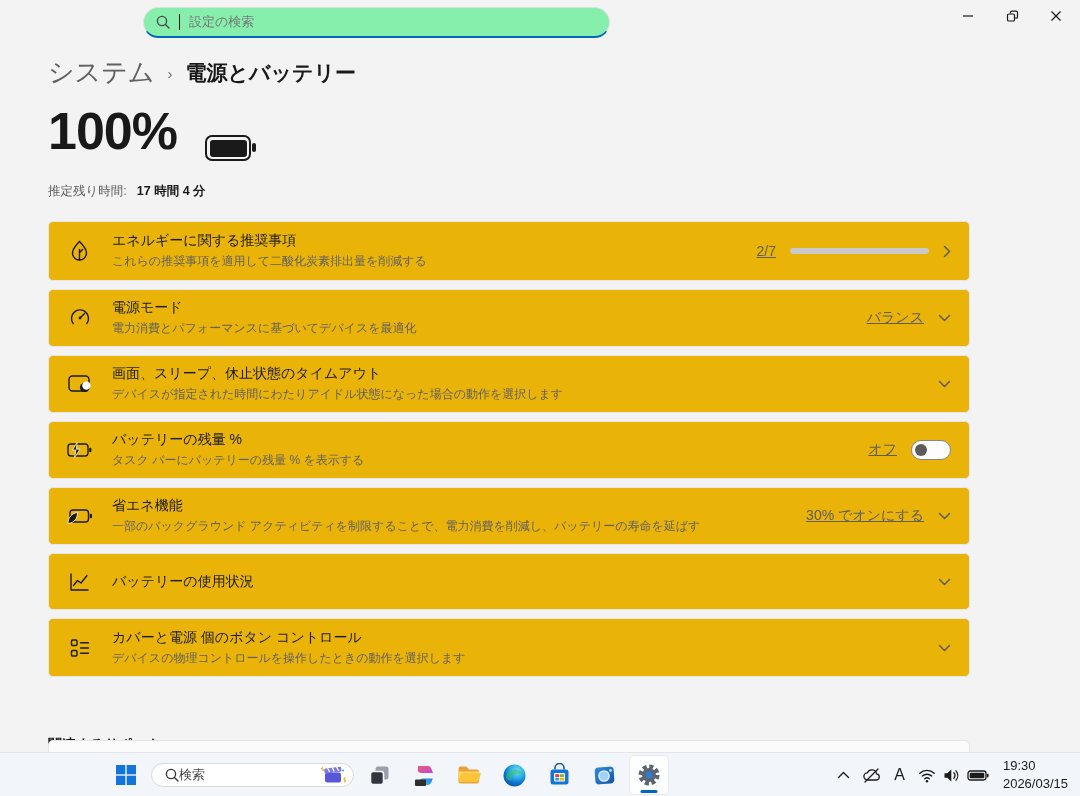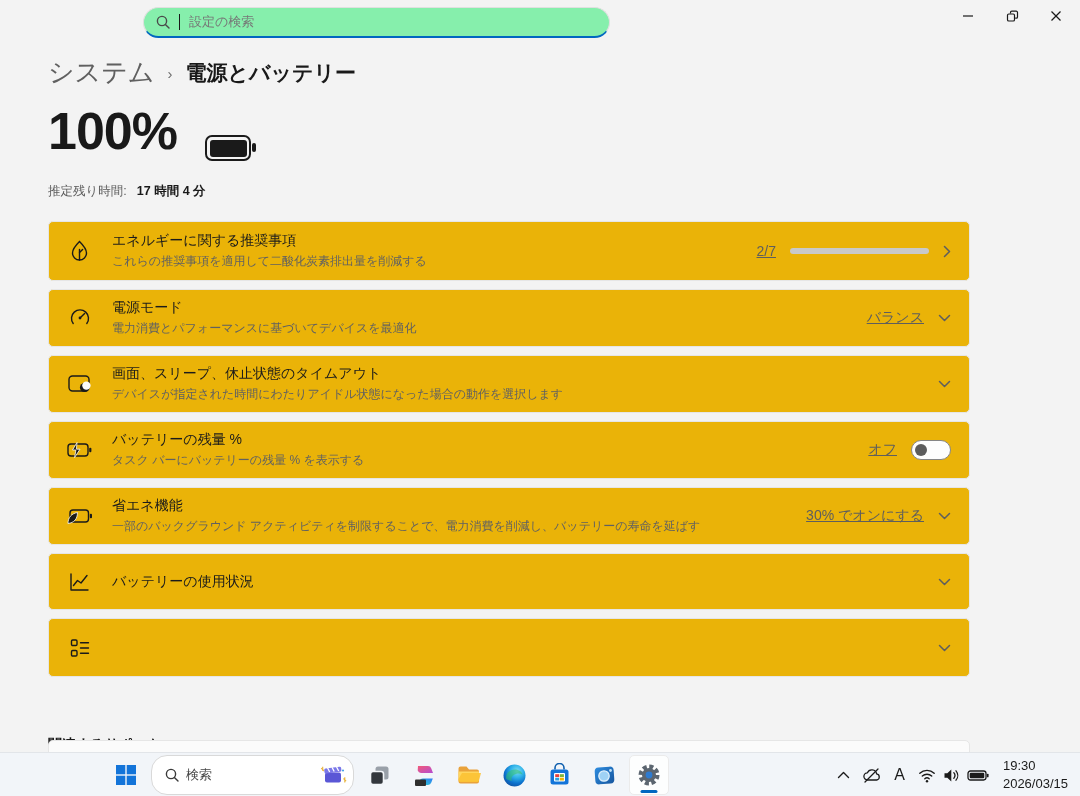--- a/index.html
+++ b/index.html
@@ -57,22 +57,22 @@
   .partial-card{ position:absolute; left:48px; top:740px; width:922px; height:16px;
     background:#fbfbfb; border:1px solid #e6e6e6; border-radius:5px 5px 0 0; }
   
   .taskbar{ position:absolute; left:0; bottom:0; width:1080px; height:44px;
     background:#f2f5f9; border-top:1px solid #e2e5e9; }
   .tb-center{ position:absolute; left:106px; top:0; height:44px; display:flex; align-items:center; gap:5px; }
   .tb-btn{ width:40px; height:40px; border-radius:5px; display:flex; align-items:center; justify-content:center; position:relative; }
   .tb-btn.active{ background:rgba(255,255,255,.85); border:1px solid #ebebeb; }
   .tb-btn.active .indicator{ position:absolute; bottom:1px; left:50%; transform:translateX(-50%);
     width:17px; height:3px; border-radius:2px; background:#0067c0; }
-  .tb-search{ width:203px; height:40px; background:#ffffff; border:1px solid #d9d9d9; border-radius:16px;
-    display:flex; align-items:center; gap:7px; padding:0 5px 0 13px; }
+  .tb-search{ width:203px; height:24px; background:#ffffff; border:1px solid #d9d9d9; border-radius:16px;
+    display:flex; align-items:center; gap:0; padding:0 5px 0 13px; }
   .tb-search-label{ font-size:13px; color:#444; flex:1; }
   .tray{ position:absolute; right:0; top:0; height:44px; display:flex; align-items:center; padding-right:12px; }
   .tray-btn{ height:40px; display:flex; align-items:center; justify-content:center; padding:0 6px; color:#1b1b1b; }
   .tray-group{ display:flex; align-items:center; gap:7px; padding:0 6px; }
   .ime{ font-size:16px; color:#1b1b1b; padding:0 7px; }
   .clock{ text-align:left; font-size:13px; line-height:1.35; color:#1b1b1b; padding-left:8px; }
   svg{ display:block; }
 </style>
 </head>
 <body>
@@ -260,20 +260,24 @@
 
     <div class="card" style="min-height:59px;">
       <span class="card-icon">
         <svg width="20" height="20" viewBox="0 0 20 20" fill="none" stroke="#1a1a1a" stroke-width="1.4" stroke-linecap="round">
           <rect x="1.5" y="2" width="5.5" height="5.5" rx="1.2"></rect>
           <rect x="1.5" y="12.5" width="5.5" height="5.5" rx="1.2"></rect>
           <line x1="10.5" y1="4.8" x2="18.5" y2="4.8"></line>
           <line x1="10.5" y1="10" x2="18.5" y2="10"></line>
           <line x1="10.5" y1="15.2" x2="18.5" y2="15.2"></line>
         </svg>
+      </span>
+      <span class="card-text">
+        <span class="card-title">カバーと電源 個のボタン コントロール</span>
+        <span class="card-sub">デバイスの物理コントロールを操作したときの動作を選択します</span>
       </span>
       <span class="card-right">
         <span>
           <svg width="13" height="8" viewBox="0 0 13 8" fill="none" stroke="#5e5e5e" stroke-width="1.5" stroke-linecap="round" stroke-linejoin="round">
               <path d="M1.5 1.5 L6.5 6.5 L11.5 1.5"></path>
             </svg>
         </span>
       </span>
     </div>
   </div>

